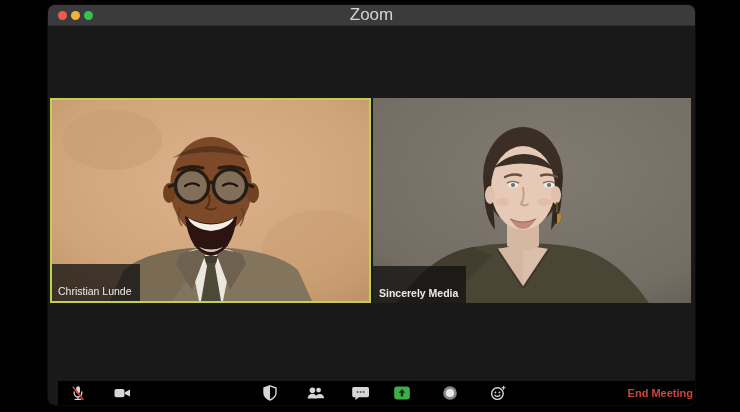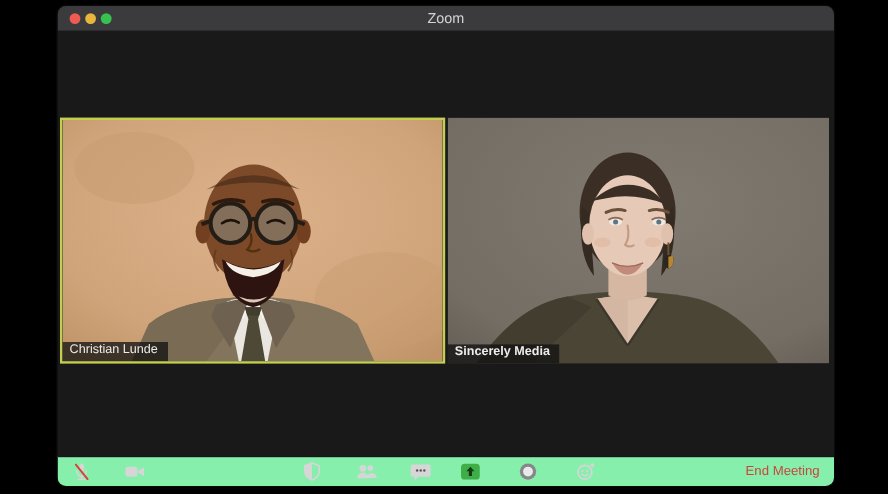--- a/index.html
+++ b/index.html
@@ -17,38 +17,38 @@
   .titlebar{
     position:absolute;left:0;top:0;width:100%;height:20px;
     background:#3b3b3d;border-bottom:1px solid #2b2b2d;
   }
   .tl{position:absolute;top:6px;width:9px;height:9px;border-radius:50%;}
   .tl.close{left:10px;background:#ee5b52;}
   .tl.min{left:23px;background:#e8b63c;}
   .tl.max{left:36px;background:#37c14f;}
   .win-title{
     position:absolute;left:0;right:0;top:0;height:20px;line-height:20px;
-    text-align:center;font-size:12px;color:#d4d4d4;
+    text-align:center;font-size:17px;color:#d4d4d4;
   }
   
   .stage{position:absolute;left:0;top:21px;width:647px;height:355px;background:#191919;}
   .tile{position:absolute;top:72px;height:205px;background:#222;box-sizing:border-box;overflow:hidden;}
   .tile.left{left:2px;width:321px;border:2px solid #c3cf4f;}
   .tile.right{left:325px;width:318px;font-weight:bold;}
   .tile svg{display:block;width:100%;height:100%;}
   .name-tag{
     position:absolute;left:0;bottom:0;
     background:rgba(16,16,16,0.75);color:#ececec;
-    font-size:10.5px;line-height:12px;padding:0 8px 4px 6px;
+    font-size:10.5px;line-height:12px;padding:21px 8px 4px 6px;
     white-space:nowrap;
   }
   
   .toolbar{
-    position:absolute;left:0;bottom:0;width:100%;height:24px;
-    background:#86efac;border-top:1px solid #161618;
+    position:absolute;left:10px;bottom:0;width:100%;height:24px;
+    background:#000000;border-top:1px solid #161618;font-weight:bold;
   }
   .tb-btn{
     position:absolute;top:1px;width:28px;height:22px;
     display:flex;align-items:center;justify-content:center;cursor:pointer;
   }
   .tb-btn svg{display:block;}
   .end-meeting{
     position:absolute;right:12px;top:0;height:24px;line-height:24px;
     font-size:11px;color:#c9463c;cursor:pointer;
   }

